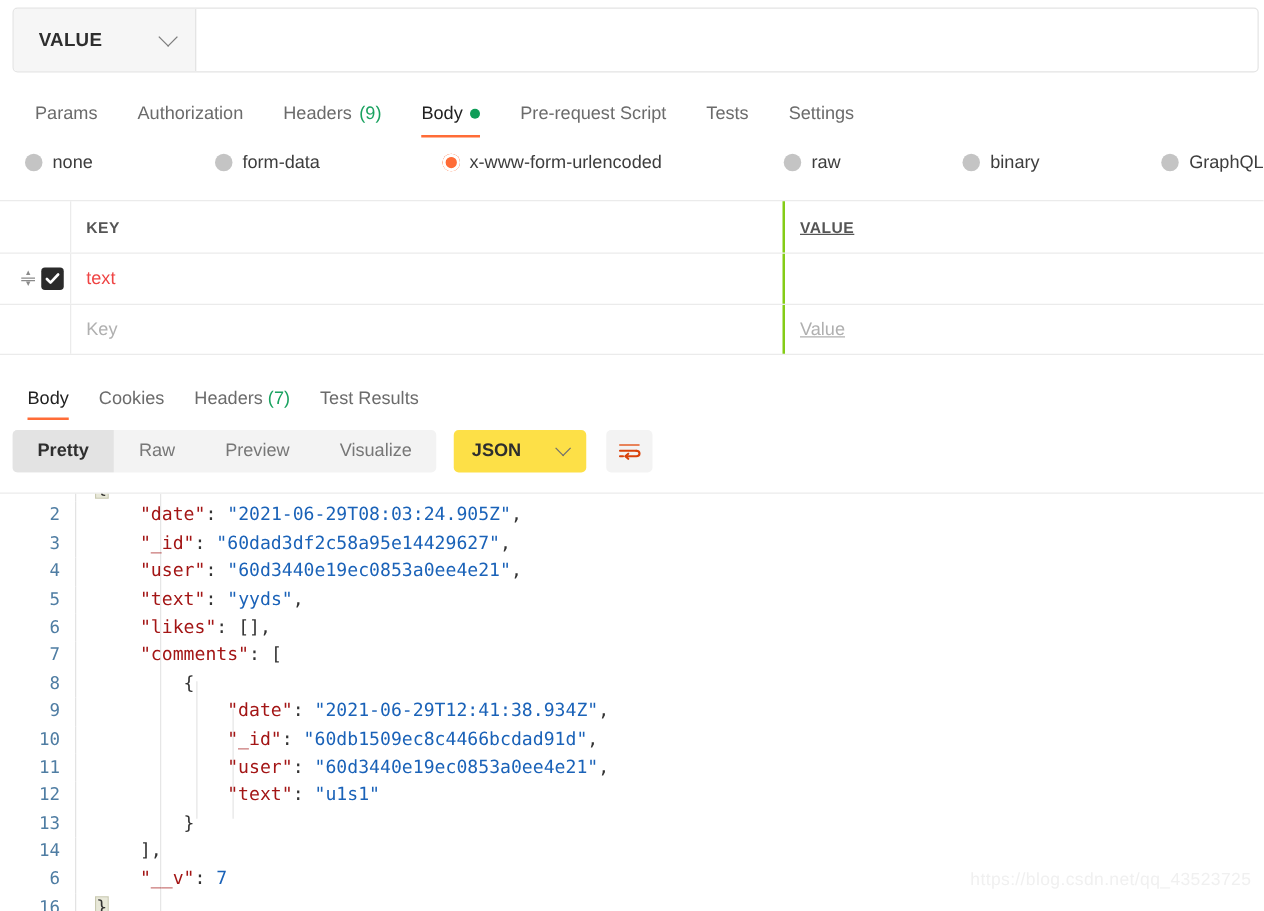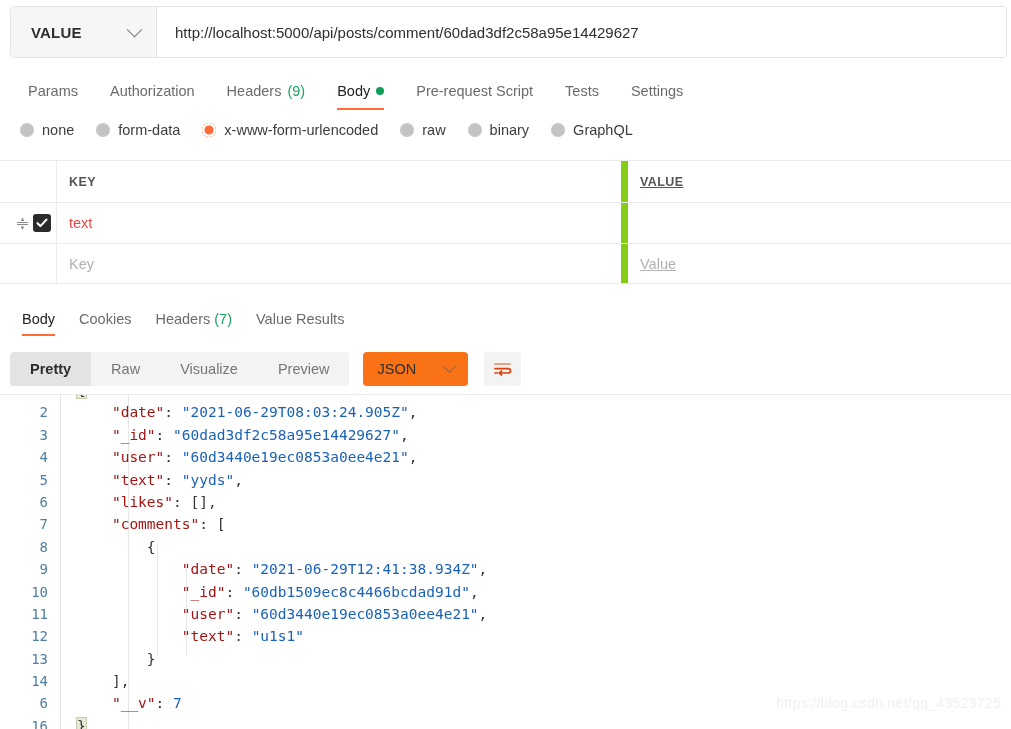--- a/index.html
+++ b/index.html
@@ -91,20 +91,21 @@
     display: inline-block;
   }
 
   
   .body-types {
     display: flex;
     align-items: center;
     height: 40px;
     padding-left: 20px;
     gap: 22px;
+    justify-content: space-between;
   }
   .radio-opt {
     display: flex;
     align-items: center;
     gap: 8px;
     font-size: 14.5px;
     color: #3d3d3d;
     cursor: pointer;
     white-space: nowrap;
   }
@@ -168,21 +169,21 @@
   }
   .chk svg { display: block; }
   .kv-key, .kv-val {
     display: flex;
     align-items: center;
     font-size: 14.5px;
     color: #ef4444;
     padding-left: 12px;
     cursor: text;
   }
-  .kv-key { width: 571px; border-right: 7px solid #84cc16; }
+  .kv-key { width: 571px; border-right: 2px solid #84cc16; }
   .kv-val { flex: 1; text-decoration: underline; }
   .kv-head .kv-key, .kv-head .kv-val {
     font-size: 12.5px;
     font-weight: bold;
     color: #555;
     letter-spacing: 0.4px;
   }
   .kv-head { border-top: 1px solid #ebebeb; height: 42px; }
   .ph { color: #b0b0b0; }
 
@@ -207,21 +208,21 @@
     content: "";
     position: absolute;
     left: 12px; right: 12px; bottom: 0;
     height: 2.5px;
     background: #ff6c37;
   }
 
   
   .view-bar {
     display: flex;
-    align-items: flex-end;
+    align-items: flex-start;
     height: 42px;
     padding-left: 10px;
     margin-top: 8px;
     gap: 8px;
   }
   .seg-group {
     display: flex;
     background: #f3f3f3;
     border-radius: 4px;
     height: 34px;
@@ -235,26 +236,26 @@
     color: #777;
     cursor: pointer;
   }
   .seg.active {
     background: #e3e3e3;
     color: #2e2e2e;
     font-weight: bold;
   }
   .fmt-select {
     display: flex; align-items: center; gap: 29px;
-    background: #f97316;
+    background: #fde047;
     height: 34px;
     border-radius: 4px;
     padding: 0 14px;
     font-size: 14.5px;
-    font-weight: normal;
+    font-weight: bold;
     color: #2e2e2e;
     cursor: pointer;
     margin-left: 6px;
   }
   .fmt-select .chev {
     width: 9px; height: 9px;
     border-right: 1.6px solid #6f6f6f;
     border-bottom: 1.6px solid #6f6f6f;
   }
   .wrap-btn {
@@ -330,21 +331,20 @@
   }
 </style>
 </head>
 <body>
 
 <div class="url-bar">
   <div class="method-select">
     <span class="method-label">VALUE</span>
     <span class="chev"></span>
   </div>
-  <div class="url-input">http://localhost:5000/api/posts/comment/60dad3df2c58a95e14429627</div>
 </div>
 
 <div class="req-tabs" id="req-tabs">
     <div class="req-tab">
       <span>Params</span>
     </div>
     <div class="req-tab">
       <span>Authorization</span>
     </div>
     <div class="req-tab">
@@ -421,29 +421,29 @@
     <div class="kv-ctrl"></div>
     <div class="kv-key ph">Key</div>
     <div class="kv-val ph">Value</div>
   </div>
 </div>
 
 <div class="resp-tabs" id="resp-tabs">
     <div class="resp-tab active"><span>Body</span></div>
     <div class="resp-tab"><span>Cookies</span></div>
     <div class="resp-tab"><span>Headers</span><span class="tab-count"> (7)</span></div>
-    <div class="resp-tab"><span>Value Results</span></div>
+    <div class="resp-tab"><span>Test Results</span></div>
   </div>
 
 <div class="view-bar">
   <div class="seg-group" id="view-modes">
       <div class="seg active">Pretty</div>
       <div class="seg">Raw</div>
+      <div class="seg">Preview</div>
       <div class="seg">Visualize</div>
-      <div class="seg">Preview</div>
     </div>
   <div class="fmt-select">
     <span>JSON</span>
     <span class="chev"></span>
   </div>
   <div class="wrap-btn">
     <svg width="19" height="16" viewBox="0 0 19 16" aria-hidden="true">
       <line x1="2" y1="3" x2="17" y2="3" stroke="#e8835a" stroke-width="1.7" stroke-linecap="round"></line>
       <line x1="2" y1="7.6" x2="15" y2="7.6" stroke="#d9420b" stroke-width="1.7" stroke-linecap="round"></line>
       <path d="M15 7.6 q2.6 0 2.6 2.2 q0 2.2 -2.6 2.2 H6.6" stroke="#d9420b" stroke-width="1.7" fill="none" stroke-linecap="round"></path>

